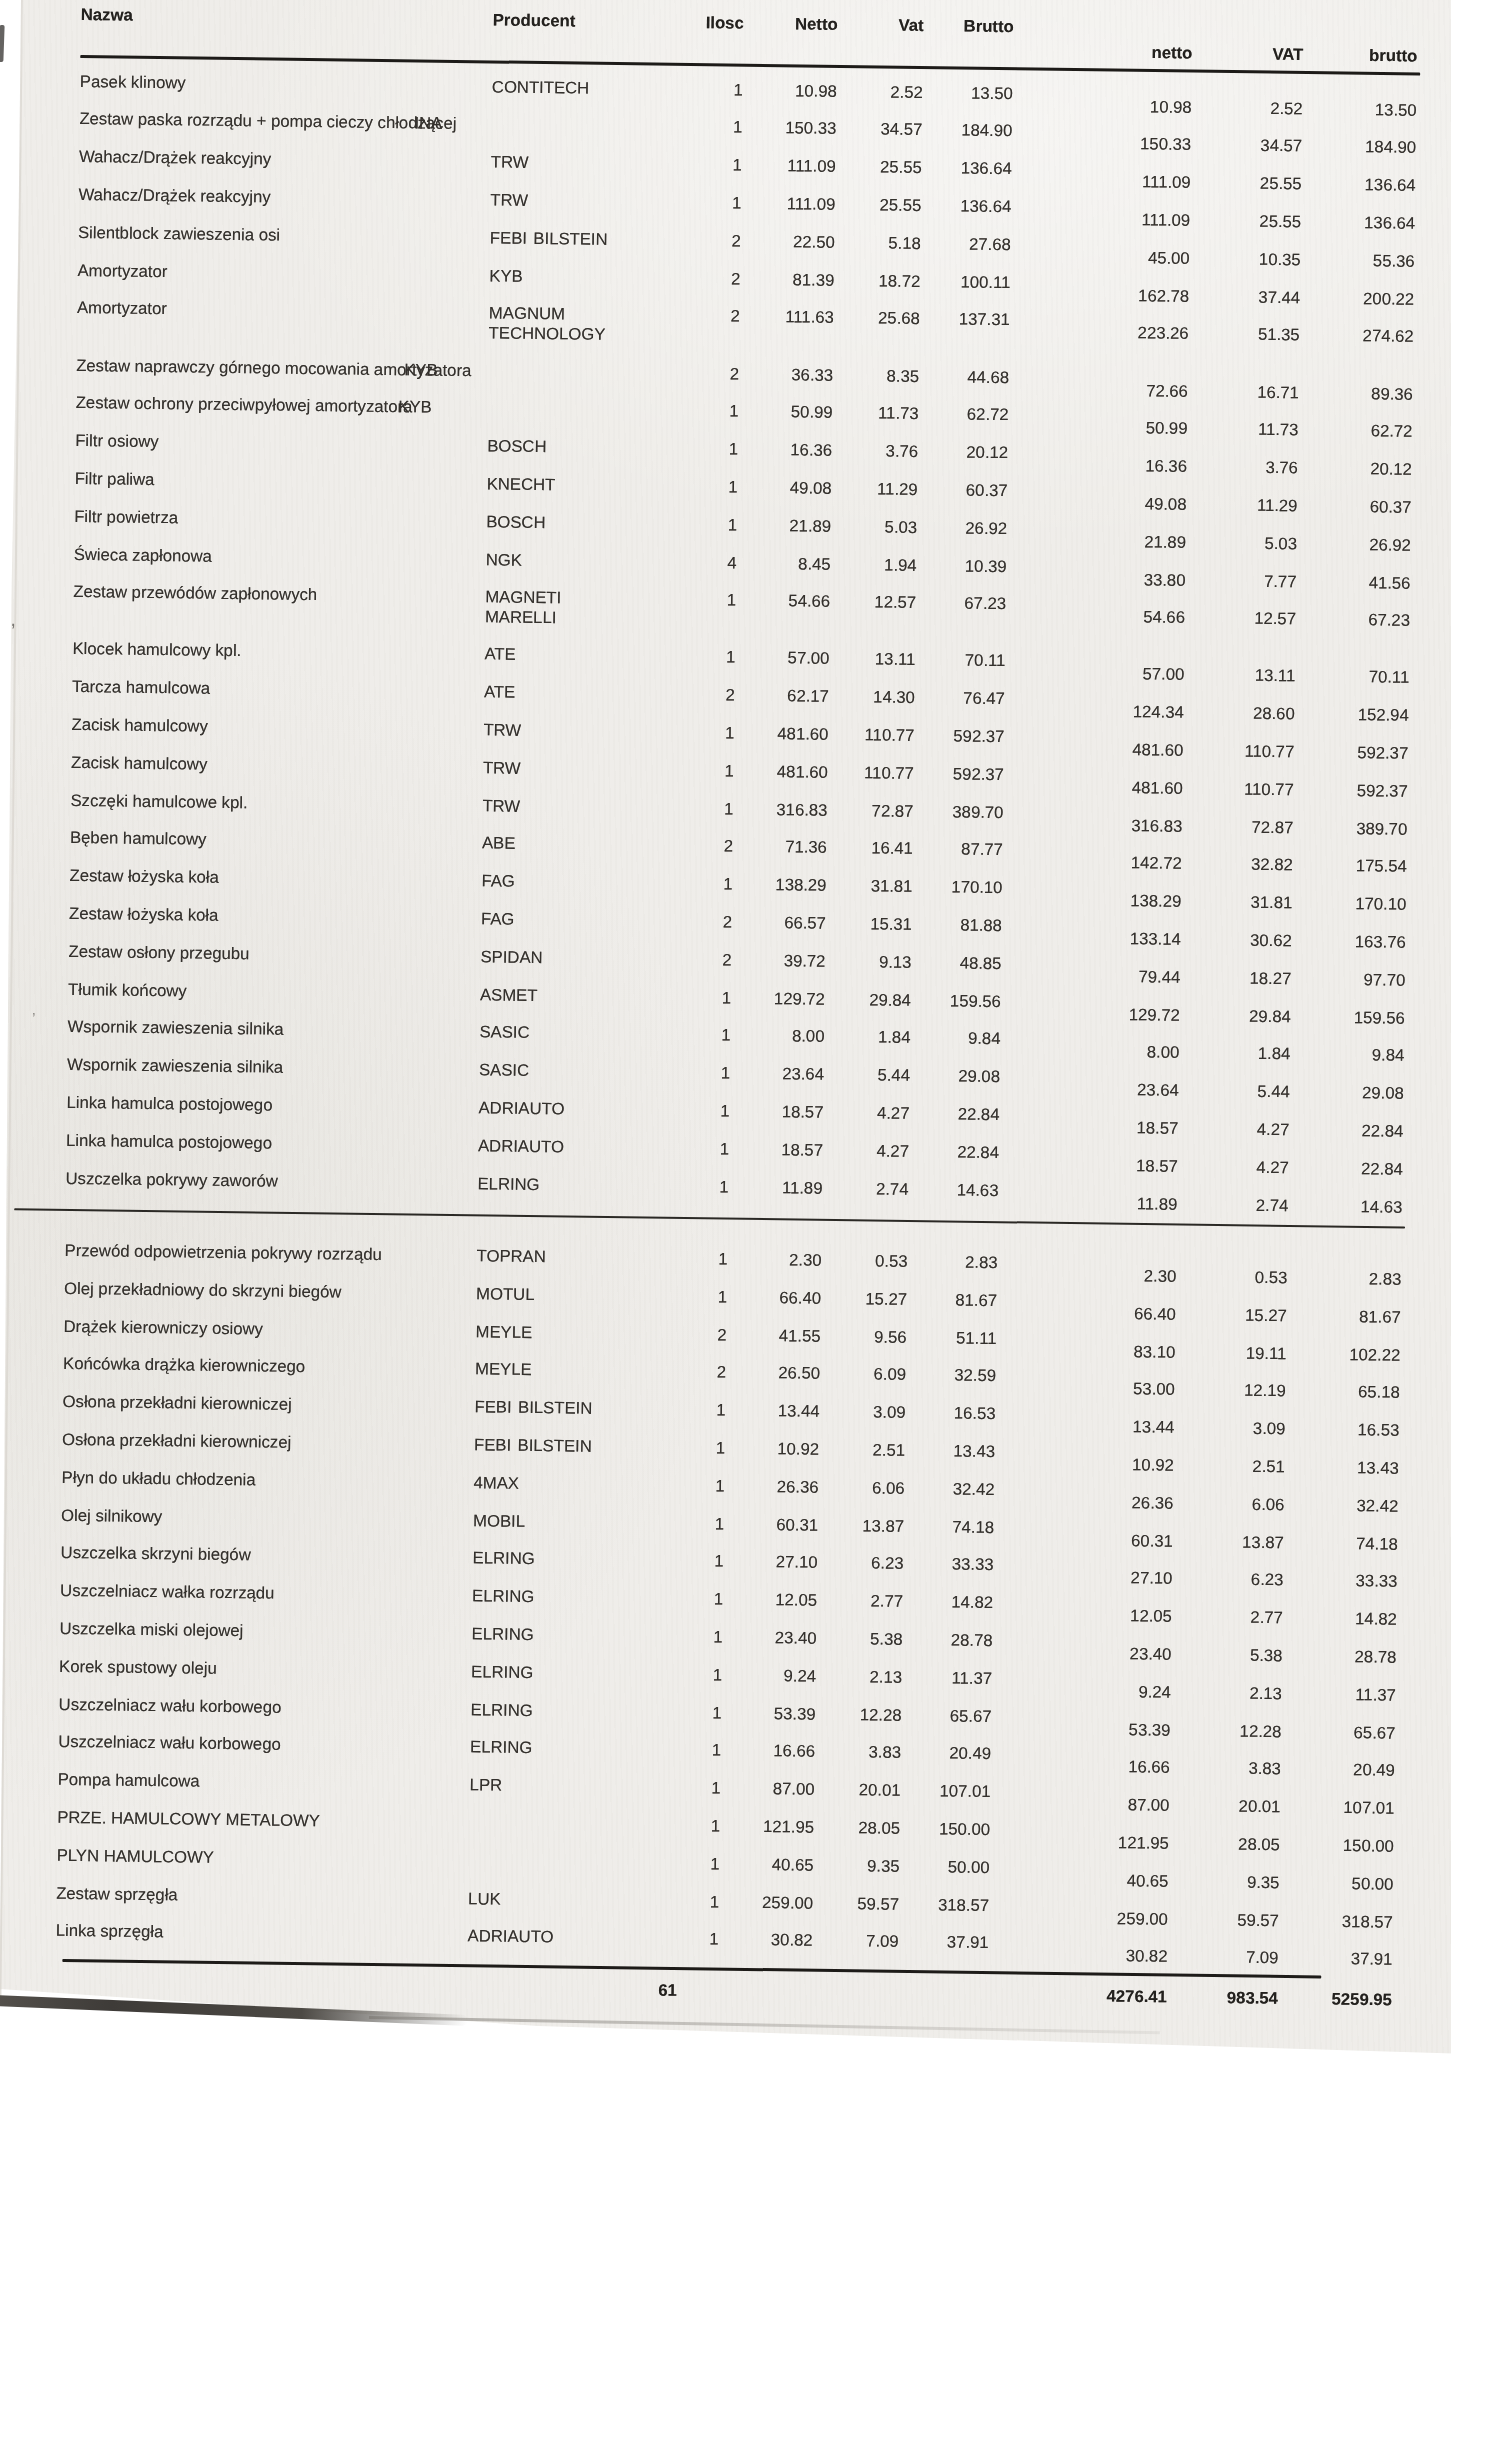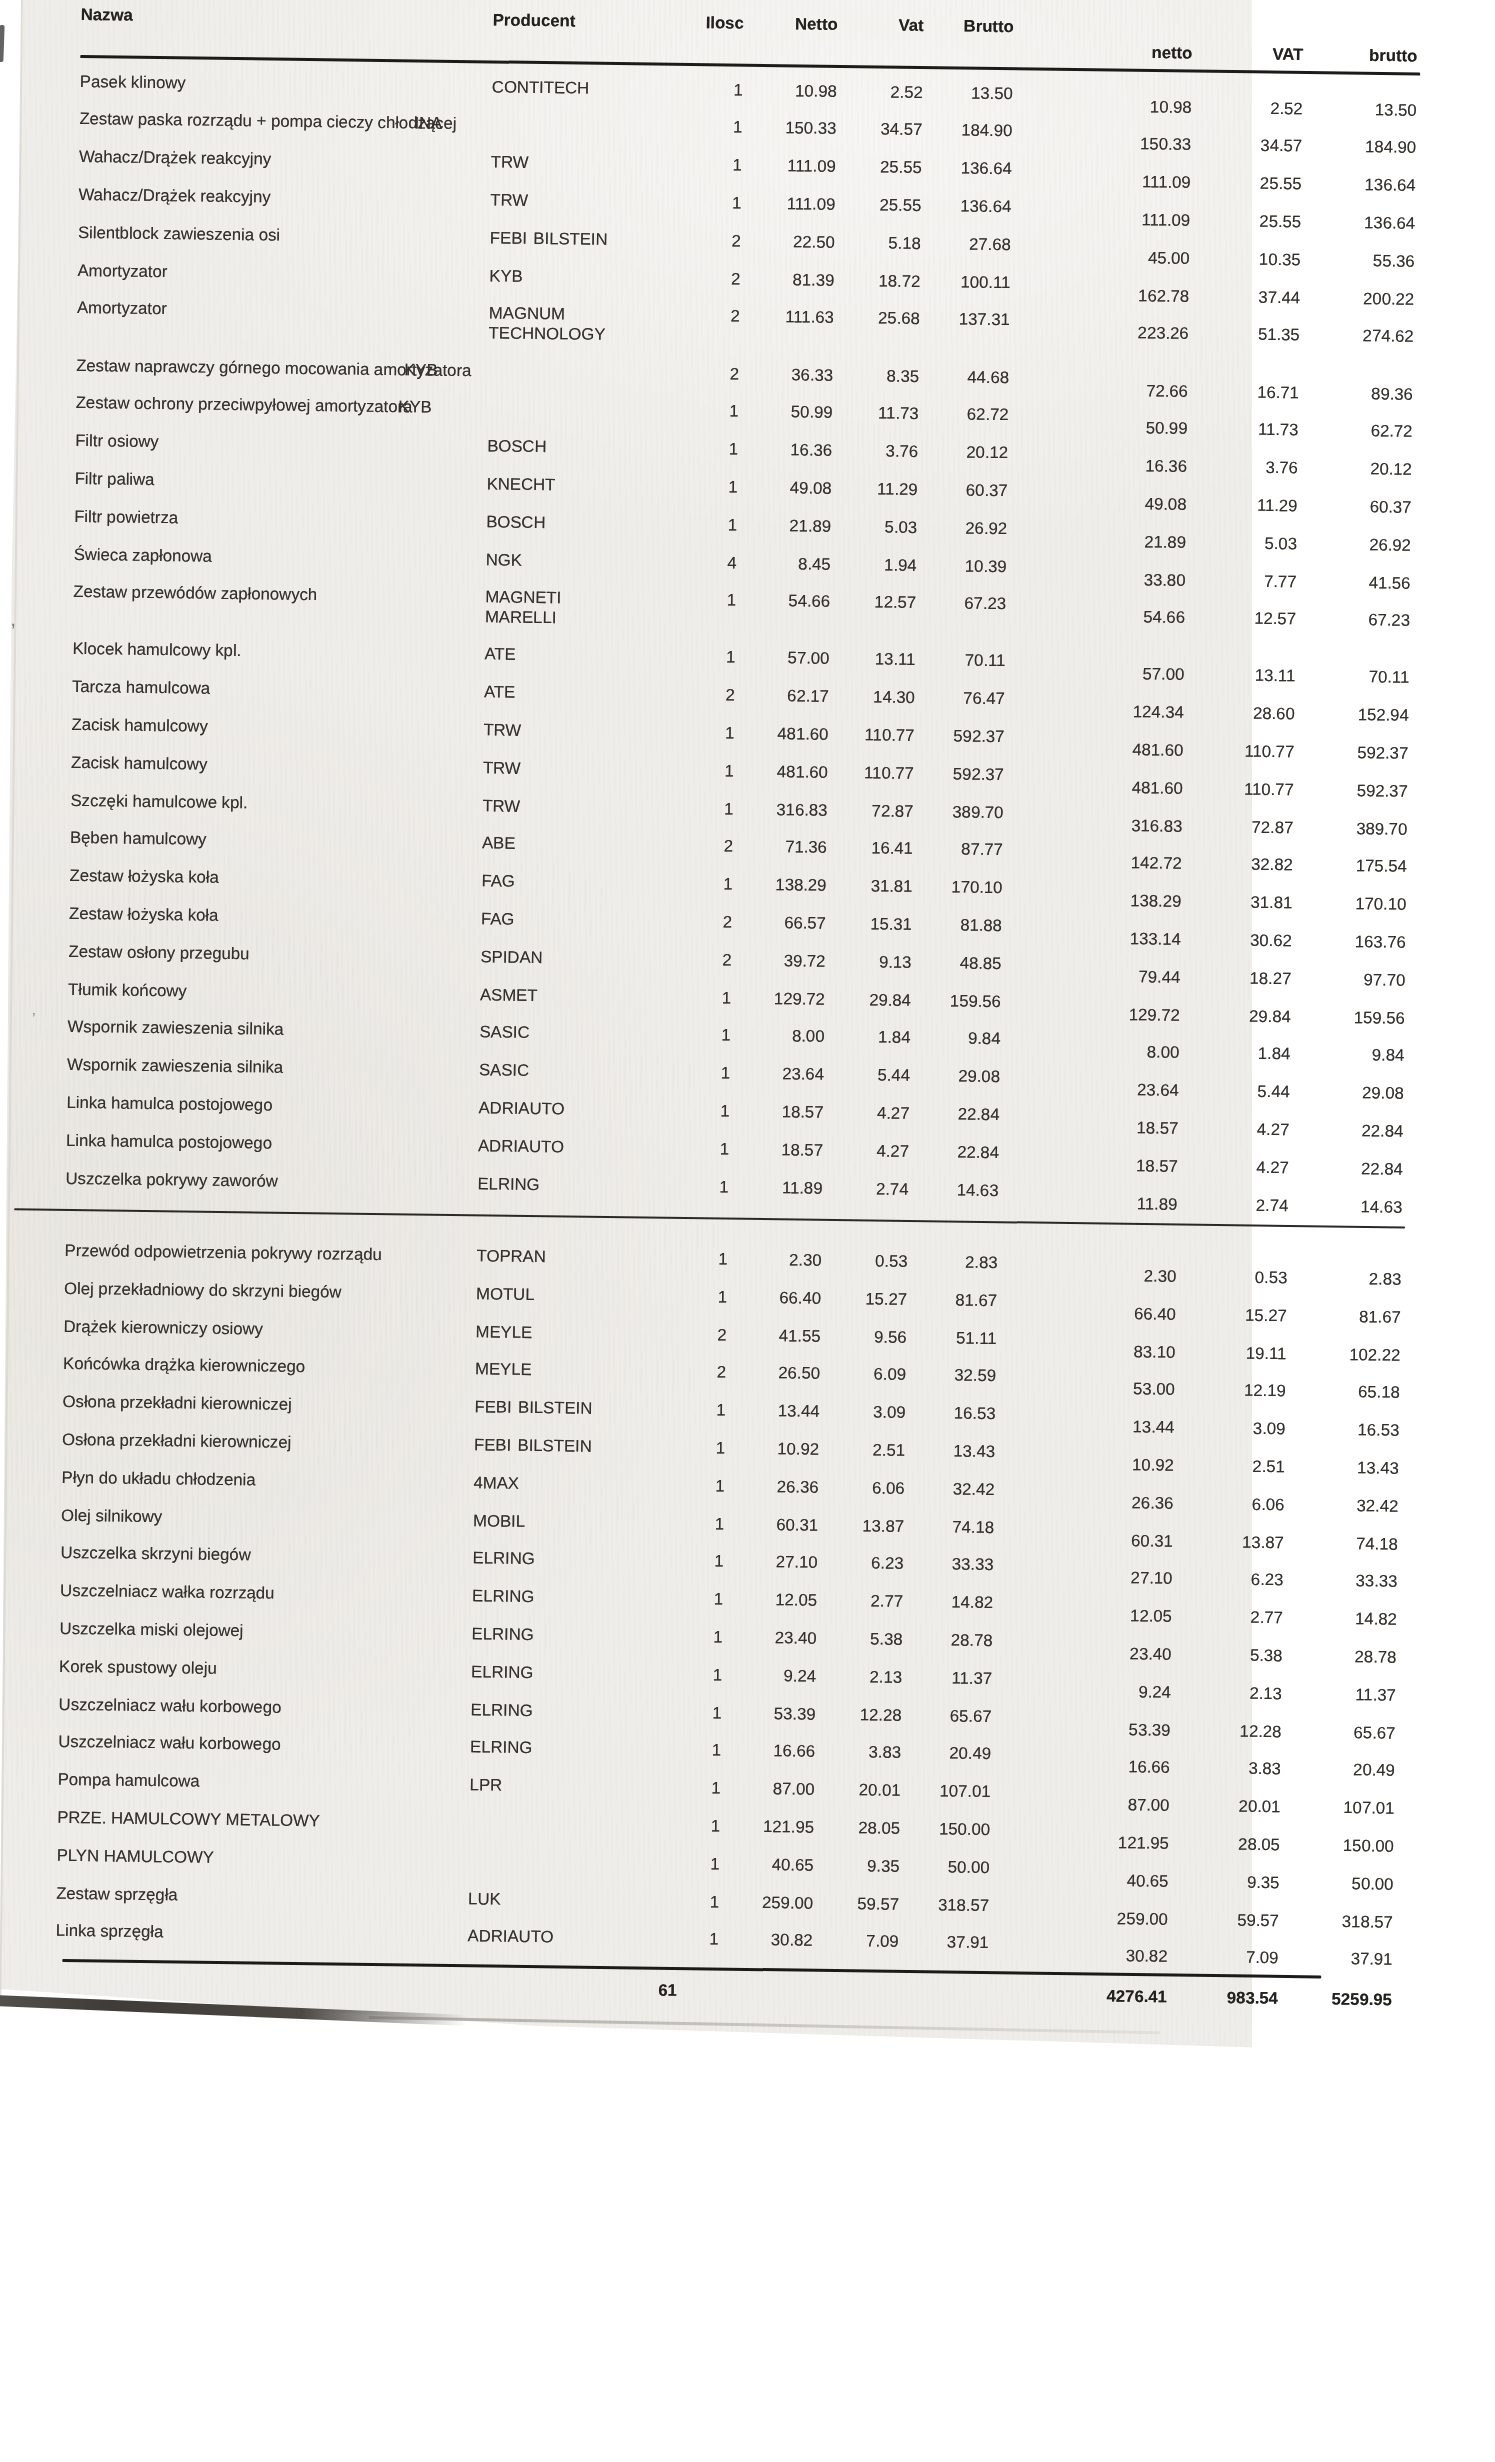--- a/index.html
+++ b/index.html
@@ -3,21 +3,21 @@
 <meta charset="utf-8">
 <style>
   html,body{margin:0;padding:0;}
   body{
     width:1495px;height:2462px;position:relative;overflow:hidden;
     background:#ffffff;
     font-family:"Liberation Sans", sans-serif;
     color:#34312d;
   }
   .paper{
-    position:absolute;left:0;top:0;width:1252px;height:2054px;
+    position:absolute;left:0;top:0;width:1451px;height:2054px;
     background-color:#efede9;
     background-image:
       repeating-linear-gradient(89deg, rgba(0,0,0,0.010) 0 1.8px, rgba(255,255,255,0.025) 1.8px 5.3px),
       radial-gradient(1143px 616px at 70% 6%, rgba(255,255,255,0.45), rgba(255,255,255,0) 70%),
       radial-gradient(791px 791px at 10% 60%, rgba(210,206,198,0.25), rgba(255,255,255,0) 75%);
     clip-path: polygon(23px 0, 1465px 0, 1478px 967px, 1470px 2054px, 538px 2026px, 0 1989px, 11.4px 598px);
   }
   .left-edge-line{
     position:absolute;left:21px;top:0;width:1.8px;height:1996px;
     background:#d9d6d0;opacity:.8;

